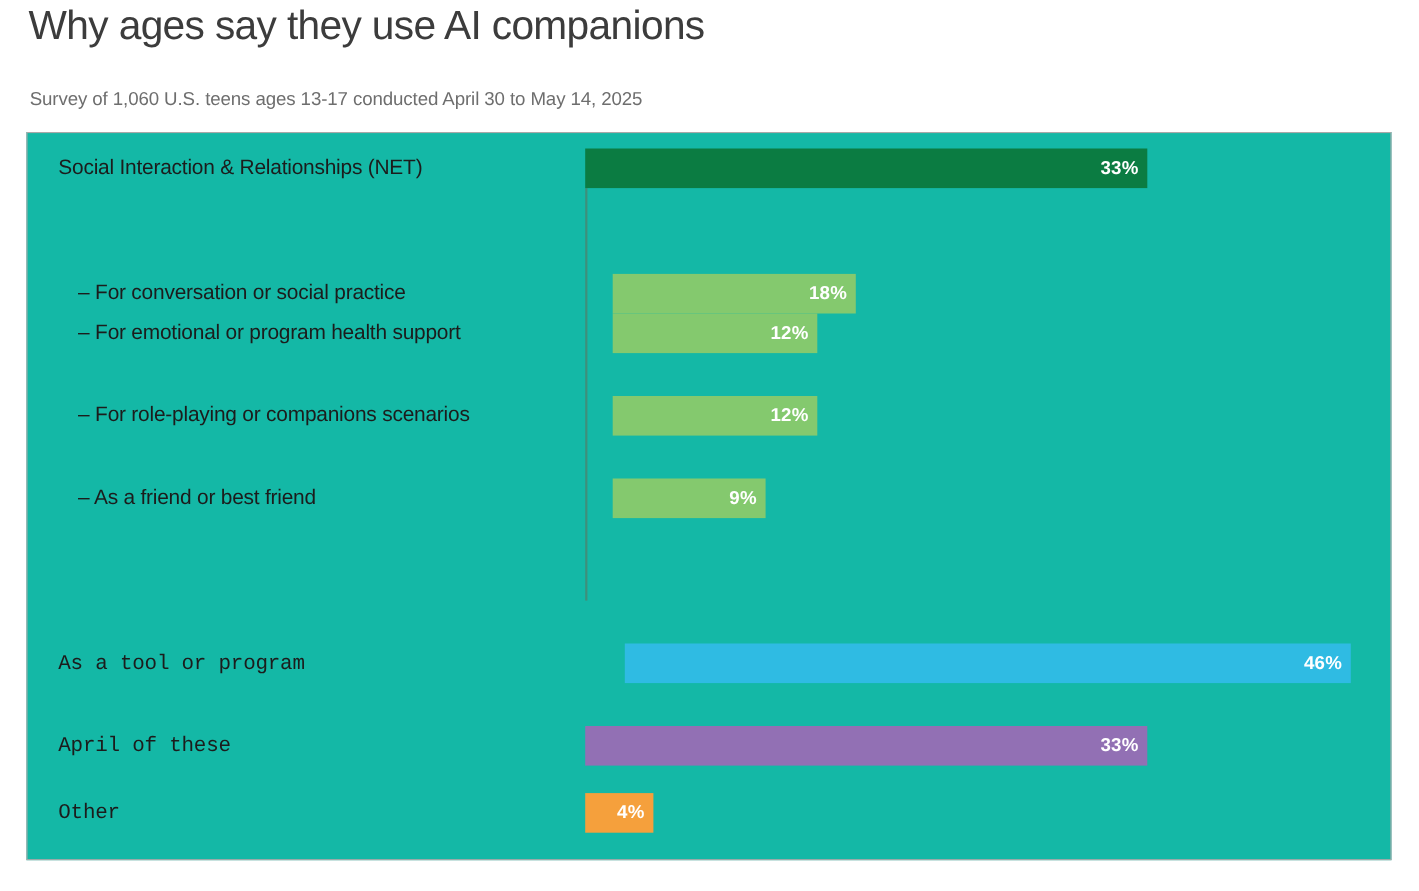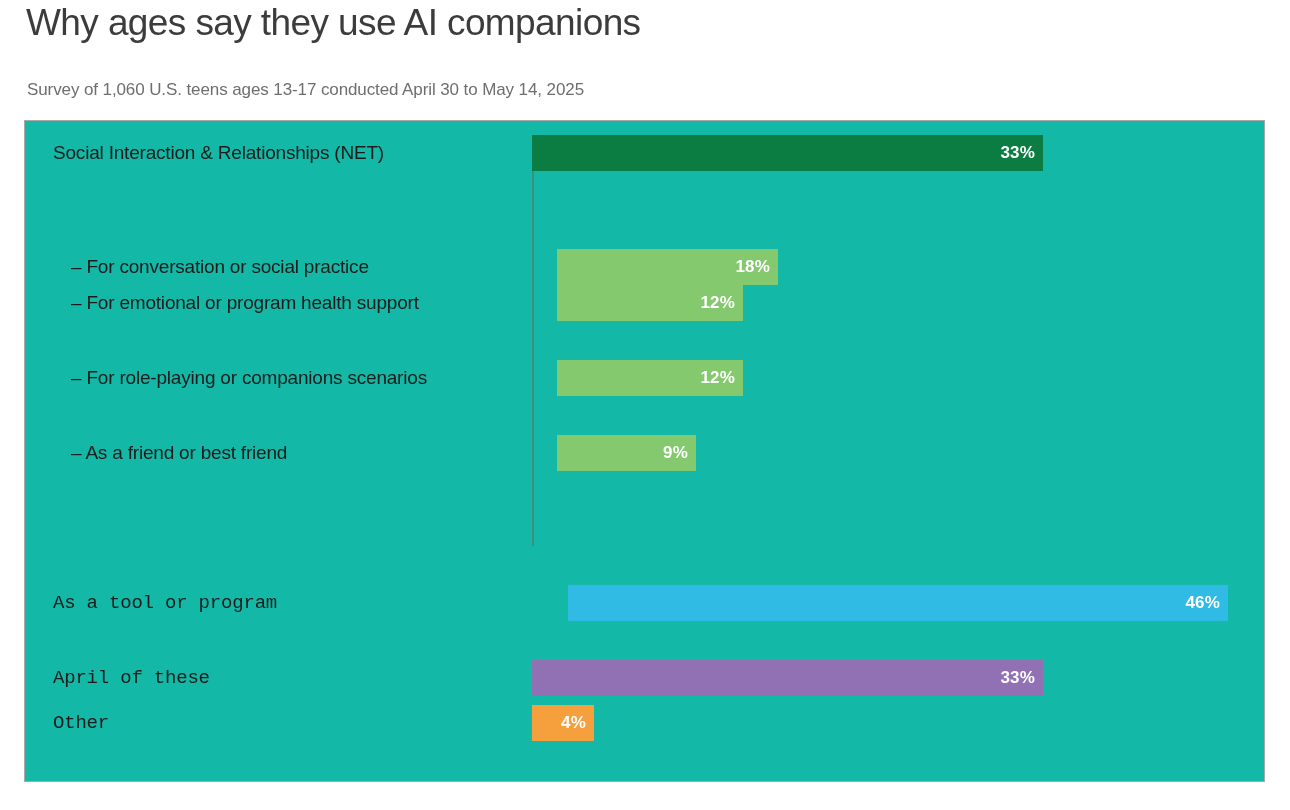--- a/index.html
+++ b/index.html
@@ -147,21 +147,21 @@
         <div class="bar" style="left: 507px; width: 660px; background: rgb(47, 187, 227); margin-left: 36px;">
           <span class="bar-value">46%</span>
         </div>
       </div>
       <div class="row" style="top: 539px;">
         <div class="row-label plain">April of these</div>
         <div class="bar" style="left: 507px; width: 511px; background: rgb(146, 112, 180);">
           <span class="bar-value">33%</span>
         </div>
       </div>
-      <div class="row" style="top: 584px;">
+      <div class="row" style="top: 600px;">
         <div class="row-label plain">Other</div>
         <div class="bar" style="left: 507px; width: 62px; background: rgb(245, 160, 60);">
           <span class="bar-value">4%</span>
         </div>
       </div>
     </div>
 
 </div>
 
 </body></html>

